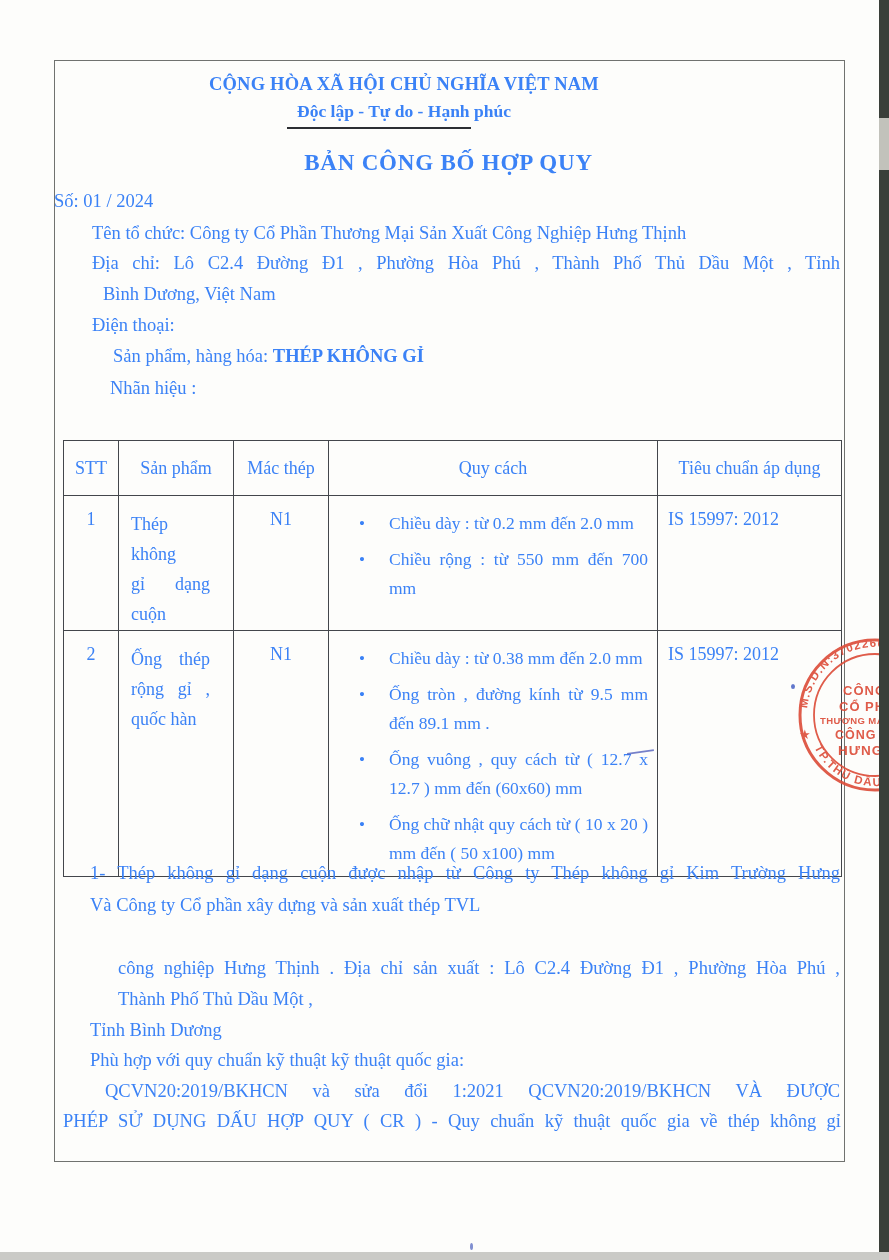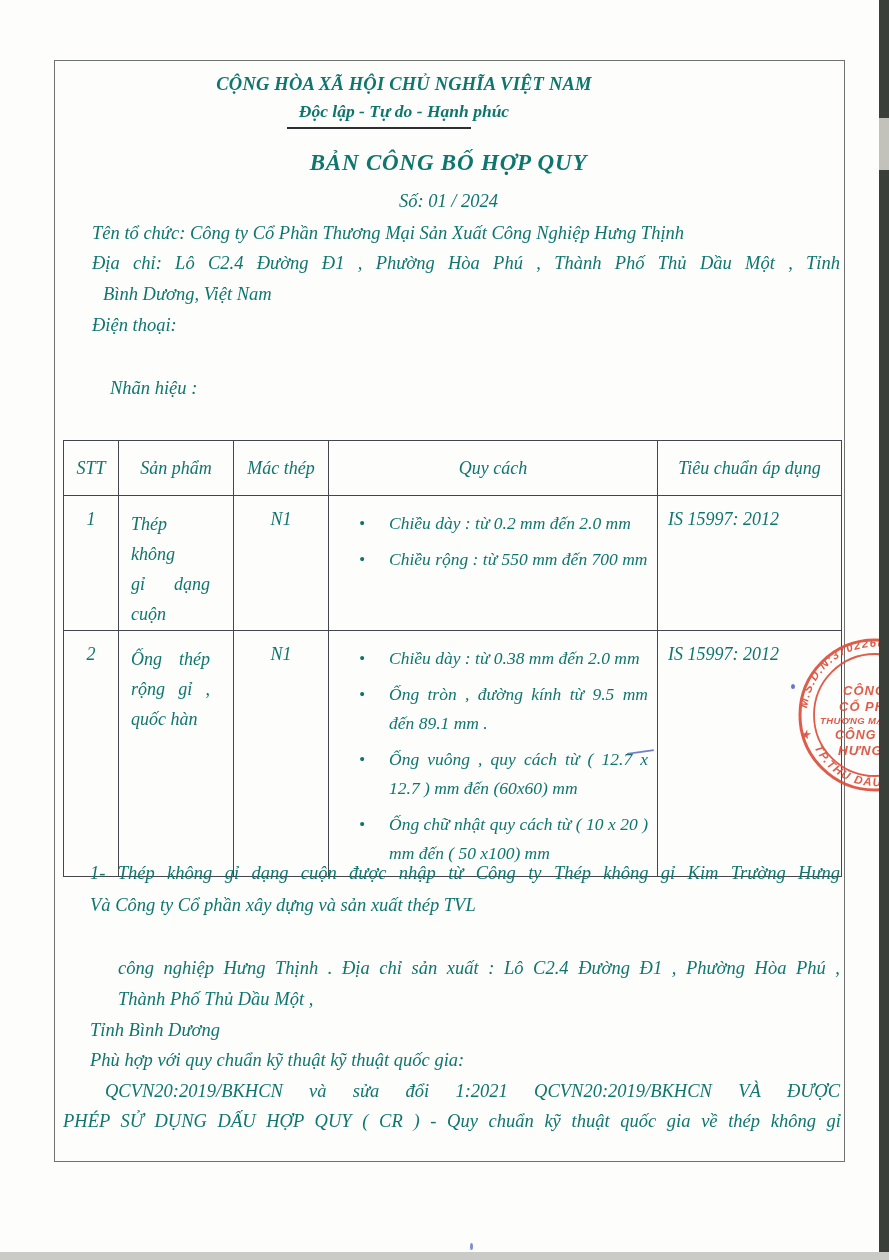--- a/index.html
+++ b/index.html
@@ -1,35 +1,34 @@
 <!DOCTYPE html>
 <html><head>
 <meta charset="utf-8">
 <style>
   html,body { margin:0; padding:0; background:#e8e8e6; }
   .page {
     position:relative; width:889px; height:1260px; overflow:hidden;
-    background:#fdfdfb; color:#0f766e;
+    background:#fdfdfb; color:#3b82f6;
     font-family:"Liberation Serif", serif;
-    font-style:italic;
   }
   
   .frame {
     position:absolute; left:54px; top:60px; width:789px; height:1100px;
     border:1.5px solid #70726f;
   }
   
   .nat-title { position:absolute; left:104px; top:74px; width:600px; text-align:center;
     font-weight:bold; font-size:18.5px; letter-spacing:.2px; }
   .motto { position:absolute; left:104px; top:101px; width:600px; text-align:center;
     font-weight:bold; font-size:17.5px; }
   .motto-underline { position:absolute; left:287px; top:127px; width:184px; height:2px; background:#2c2e32; }
   .doc-title { position:absolute; left:54px; top:150px; width:789px; text-align:center;
     font-weight:bold; font-size:23px; letter-spacing:.8px; }
-  .doc-number { position:absolute; left:54px; top:191px; width:789px; text-align:center; font-size:18.5px; }
+  .doc-number { position:absolute; left:54px; top:191px; width:789px; text-align:left; font-size:18.5px; }
 
   
   .tline { position:absolute; font-size:18.5px; white-space:nowrap; line-height:22px; }
   .just { white-space:normal; text-align:justify; text-align-last:justify; }
   #i0 { left:92px;  top:222px; }
   #i1 { left:92px;  top:252px; width:748px; }
   #i2 { left:103px; top:283px; }
   #i3 { left:92px;  top:314px; }
   #i4 { left:113px; top:345px; }
   #i5 { left:110px; top:377px; }
@@ -88,20 +87,21 @@
   <div class="nat-title">CỘNG HÒA XÃ HỘI CHỦ NGHĨA VIỆT NAM</div>
   <div class="motto">Độc lập - Tự do - Hạnh phúc</div>
   <div class="motto-underline"></div>
   <div class="doc-title">BẢN CÔNG BỐ HỢP QUY</div>
   <div class="doc-number">Số: 01 / 2024</div>
 
   <div class="tline" id="i0">Tên tổ chức: Công ty Cổ Phần Thương Mại Sản Xuất Công Nghiệp Hưng Thịnh</div>
   <div class="tline just" id="i1">Địa chỉ: Lô C2.4 Đường Đ1 , Phường Hòa Phú , Thành Phố Thủ Dầu Một , Tỉnh</div>
   <div class="tline" id="i2">Bình Dương, Việt Nam</div>
   <div class="tline" id="i3">Điện thoại:</div>
+  <div class="tline" id="i4"><span>Sản phẩm, hàng hóa: </span><span class="bold">THÉP KHÔNG GỈ</span></div>
   <div class="tline" id="i5">Nhãn hiệu :</div>
 
   <table class="doc-table">
     <colgroup>
       <col style="width:55px">
         <col style="width:115px">
         <col style="width:95px">
         <col style="width:329px">
         <col style="width:184px">
     </colgroup>

